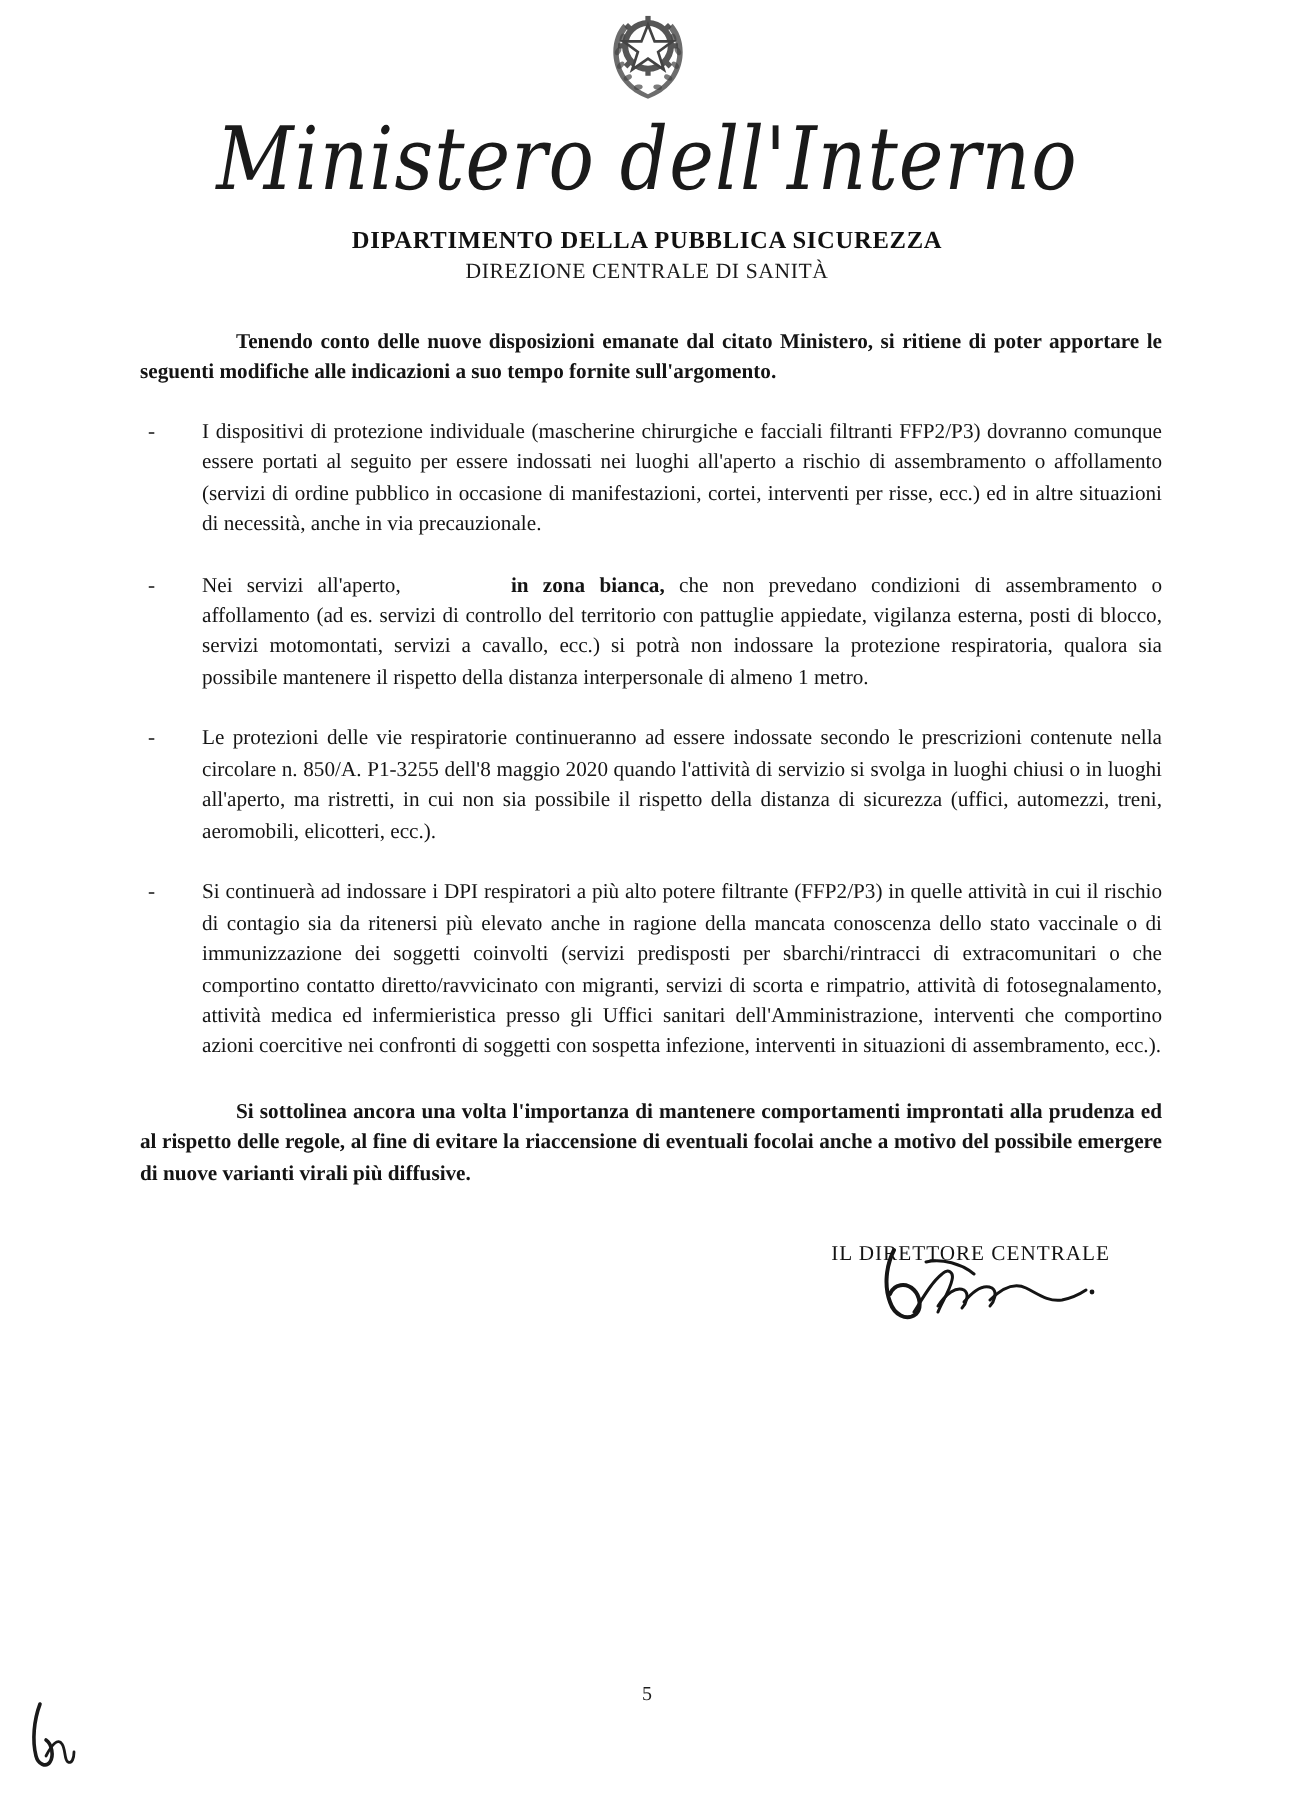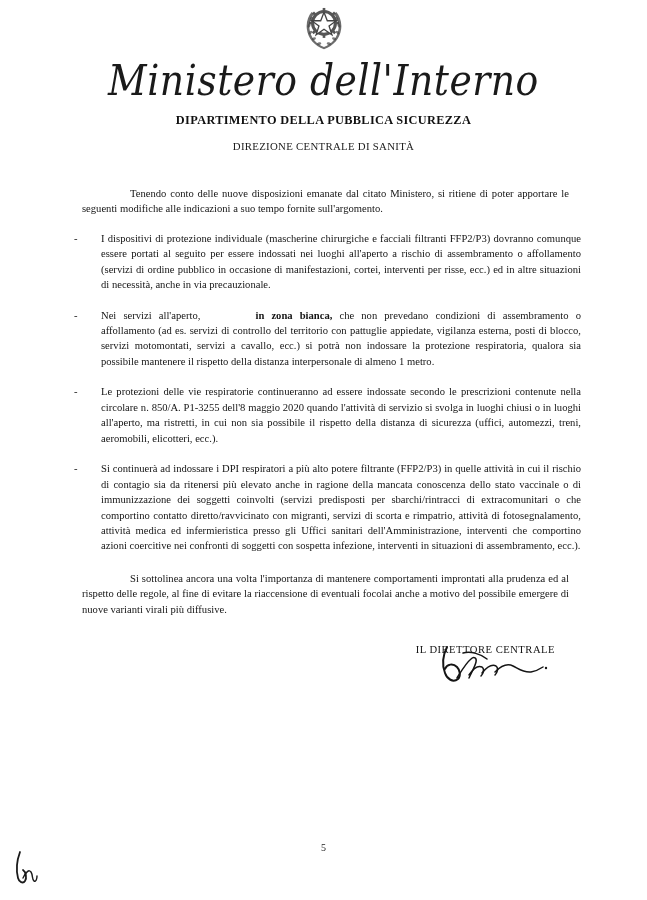--- a/index.html
+++ b/index.html
@@ -42,34 +42,34 @@
   .dept{
     font-size:12.3px;
     font-weight:bold;
     letter-spacing:.35px;
     margin-top:16px;
     color:#111;
   }
   .division{
     font-size:10.8px;
     letter-spacing:.3px;
-    margin-top:12px;
+    margin-top:2px;
     color:#1b1b1b;
   }
 
   
   .body-wrap{
     margin:0 66px 0 70px;
     padding-top:22px;
     font-size:10.6px;
     line-height:1.46;
     text-align:justify;
     color:#141414;
   }
-  p{margin:12px;}
+  p{margin:0;font-weight:bold;}
   .para{
     text-indent:48px;
     margin-bottom:11px;
   }
   .para.tight{margin-bottom:3px;}
 
   ul.bullets{
     list-style:none;
     margin:14px 0 0 0;
     padding:0;

